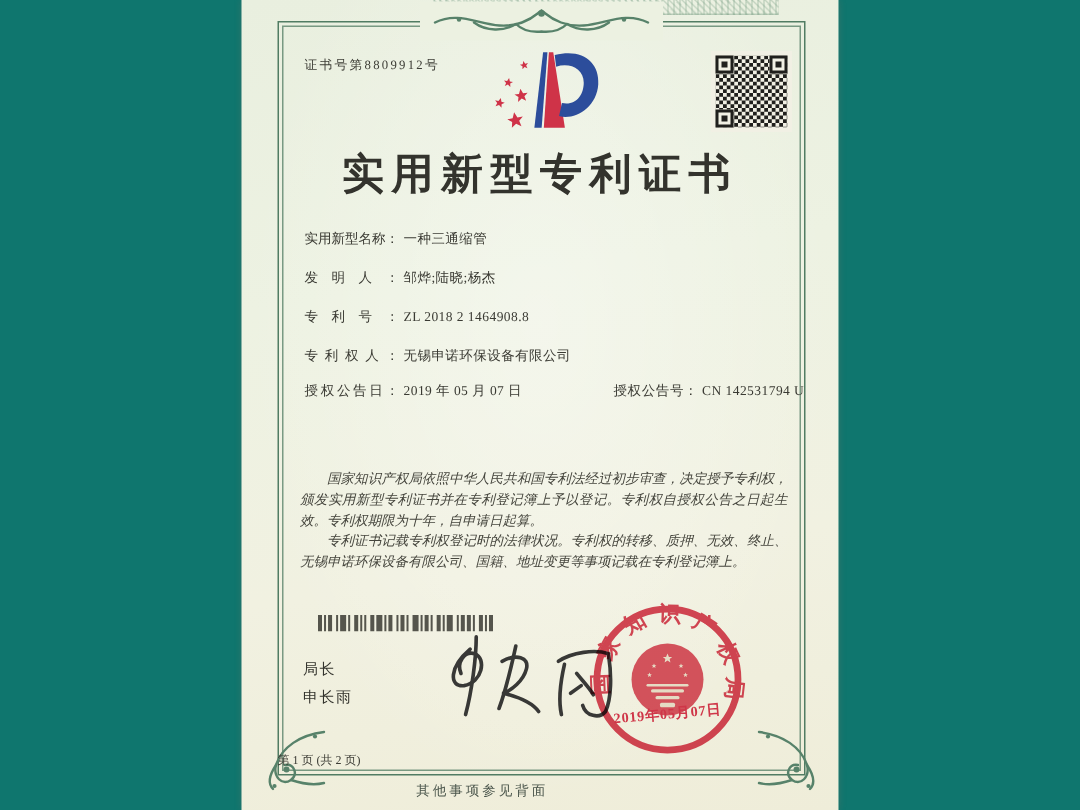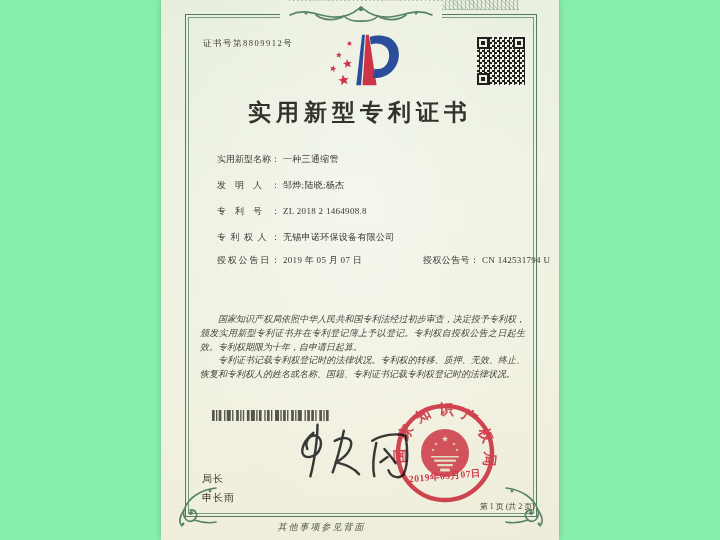--- a/index.html
+++ b/index.html
@@ -1,18 +1,18 @@
 <!DOCTYPE html>
 <html><head>
 <meta charset="utf-8">
 <style>
   html,body{margin:0;padding:0;}
   body{width:720px;height:540px;background:#ffffff;overflow:hidden;
        font-family:"Liberation Serif","DejaVu Serif",serif;}
-  .canvas{position:relative;width:720px;height:540px;background:#86efac;}
+  .canvas{position:relative;width:720px;height:540px;background:#0f766e;}
   
   .sheet{position:absolute;left:161px;top:0;width:398px;height:540px;
          background:
            radial-gradient(ellipse at 50% 40%, rgba(255,255,255,.35), rgba(255,255,255,0) 70%),
            linear-gradient(172deg,#e9efdf 0%,#edf2e2 35%,#f1f1e1 68%,#efedd9 100%);
          box-shadow:0 0 5px rgba(110,110,100,.45);}
   
   .lace{position:absolute;left:128px;top:0;width:230px;height:9px;opacity:.75;
         background:
           repeating-linear-gradient(90deg, rgba(86,134,104,.55) 0 1px, transparent 1px 4px),
@@ -32,42 +32,42 @@
   
   .cert-no{position:absolute;left:42px;top:38px;font-size:8.5px;color:#3c3c35;letter-spacing:1.5px;}
   .logo{position:absolute;left:162px;top:29px;width:82px;height:60px;}
   .qr{position:absolute;left:316px;top:37px;width:48px;height:48px;background:#f1f0e4;
       background-image:repeating-conic-gradient(#20201d 0% 25%, #f1f0e4 0% 50%);
       background-size:5px 5px;outline:3px solid #f1f0e4;}
   .finder{position:absolute;width:12px;height:12px;background:#f1f0e4;border:2.5px solid #20201d;box-sizing:border-box;}
   .finder::after{content:'';position:absolute;inset:2px;background:#20201d;}
   .finder.tl{left:0;top:0;} .finder.tr{right:0;top:0;} .finder.bl{left:0;bottom:0;}
   .title{position:absolute;left:24px;top:97px;width:350px;margin:0;text-align:center;
-         font-size:23px;font-weight:600;color:#33332d;letter-spacing:5px;}
-  
-  .fields{position:absolute;left:56px;top:146px;width:320px;font-size:9px;color:#3a3a33;}
+         font-size:28px;font-weight:600;color:#33332d;letter-spacing:5px;}
+  
+  .fields{position:absolute;left:42px;top:146px;width:320px;font-size:9px;color:#3a3a33;}
   .row{height:26px;line-height:26px;white-space:nowrap;position:relative;}
   .lbl{display:inline-block;width:63px;text-align:justify;text-align-last:justify;vertical-align:top;}
   .val{margin-left:3px;letter-spacing:.3px;}
   .pair2{position:absolute;left:166px;top:0;}
   .pair2 .lbl{width:56px;margin-left:40px;}
   
   .legal{position:absolute;left:39px;top:313px;width:325px;font-size:9px;line-height:13.8px;
          color:#45453d;text-align:justify;font-style:italic;}
   .legal p{margin:0;text-indent:2em;font-style:italic;}
   
   .barcode{position:absolute;left:51px;top:410px;width:118px;height:11px;opacity:.85;}
-  .signer{position:absolute;left:41px;top:437px;font-size:10px;color:#33332d;line-height:19px;letter-spacing:1px;margin-top:32px;}
+  .signer{position:absolute;left:41px;top:437px;font-size:10px;color:#33332d;line-height:19px;letter-spacing:1px;}
   .signature{position:absolute;left:122px;top:419px;width:142px;height:64px;opacity:.88;}
   .seal{position:absolute;left:232px;top:401px;width:104px;height:104px;mix-blend-mode:multiply;opacity:.93;}
   .seal-date{position:absolute;left:222px;top:470px;width:124px;text-align:center;
              color:#cf3648;font-size:9.5px;font-weight:700;letter-spacing:.5px;transform:rotate(-5deg);}
-  .pageno{position:absolute;left:24px;top:501px;width:350px;text-align:right;font-size:8px;color:#3c3c35;}
+  .pageno{position:absolute;left:24px;top:501px;width:350px;text-align:left;font-size:8px;color:#3c3c35;}
   .footnote{position:absolute;left:0;top:521px;width:321px;text-align:center;font-size:9px;
-            font-style:italic;color:#49544a;letter-spacing:2px;}
+            color:#49544a;letter-spacing:2px;}
 </style>
 </head>
 <body>
 
 <div class="canvas">
   <div class="sheet">
 
     <div class="lace"></div>
 
     <div class="frame">
@@ -135,21 +135,21 @@
       <div class="row" style="height:21px;line-height:21px;font-family:Liberation Serif, serif;">
         <span class="lbl">授权公告日：</span><span class="val">2019 年 05 月 07 日</span>
         <span class="pair2">
           <span class="lbl">授权公告号：</span><span class="val">CN 142531794 U</span>
         </span>
       </div>
     </div>
 
     <div class="legal">
       <p>国家知识产权局依照中华人民共和国专利法经过初步审查，决定授予专利权，颁发实用新型专利证书并在专利登记簿上予以登记。专利权自授权公告之日起生效。专利权期限为十年，自申请日起算。</p>
-      <p>专利证书记载专利权登记时的法律状况。专利权的转移、质押、无效、终止、恢复和专利权人的姓名或名称、国籍、专利证书记载专利权登记时的法律状况。</p>
+      <p>专利证书记载专利权登记时的法律状况。专利权的转移、质押、无效、终止、无锡申诺环保设备有限公司、国籍、地址变更等事项记载在专利登记簿上。</p>
     </div>
 
     <svg class="barcode" viewBox="0 0 88 11" preserveAspectRatio="none">
       <path fill="#3a3a33" d="M0 0h2v11h-2z M3 0h1v11h-1z M5 0h2v11h-2z M9 0h1v11h-1z M11 0h3v11h-3z M15 0h1v11h-1z M18 0h2v11h-2z M21 0h1v11h-1z M23 0h1v11h-1z M26 0h2v11h-2z M29 0h3v11h-3z M33 0h1v11h-1z M35 0h2v11h-2z M39 0h1v11h-1z M41 0h2v11h-2z M44 0h1v11h-1z M47 0h3v11h-3z M51 0h1v11h-1z M53 0h2v11h-2z M56 0h1v11h-1z M59 0h2v11h-2z M62 0h1v11h-1z M64 0h3v11h-3z M69 0h1v11h-1z M71 0h2v11h-2z M74 0h2v11h-2z M77 0h1v11h-1z M80 0h2v11h-2z M83 0h1v11h-1z M85 0h2v11h-2z"></path>
     </svg>
 
     <div class="signer">
       <div>局长</div>
       <div>申长雨</div>
     </div>

